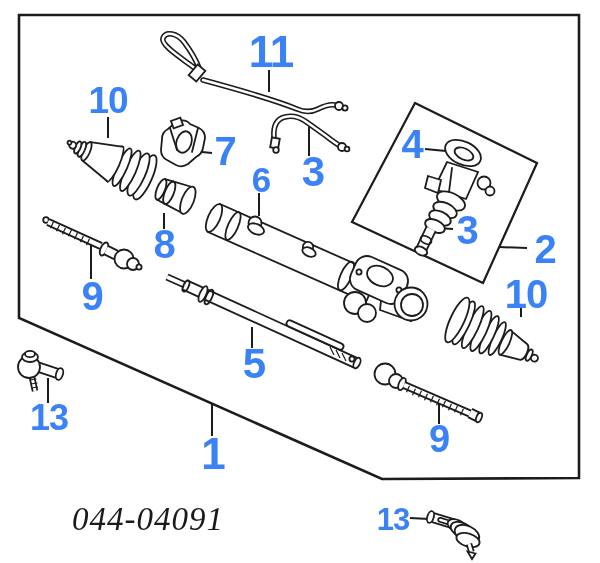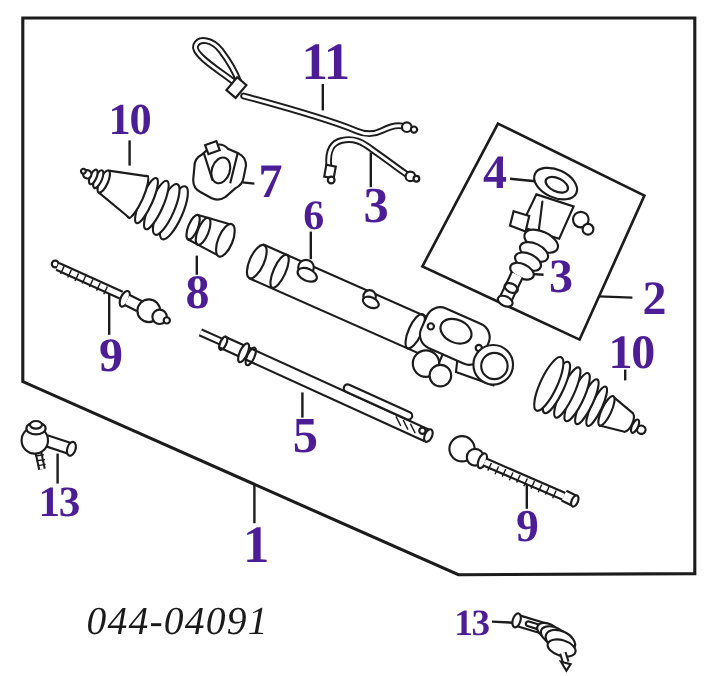--- a/index.html
+++ b/index.html
@@ -3,22 +3,22 @@
 <meta charset="utf-8">
 <style>
   html,body{margin:0;padding:0;background:#ffffff;}
   #stage{
     position:relative;width:600px;height:563px;background:#ffffff;
     font-family:"Liberation Sans",sans-serif;overflow:hidden;
   }
   #lineart{position:absolute;left:0;top:0;}
   .lbl{
     position:absolute;transform:translate(-50%,-50%);
-    font-weight:bold;color:#4c1d95;line-height:1;letter-spacing:-1px;
-    white-space:nowrap;user-select:none;font-family:Liberation Serif, serif;
+    font-weight:bold;color:#3b82f6;line-height:1;letter-spacing:-1px;
+    white-space:nowrap;user-select:none;
   }
   .code{
     position:absolute;transform:translate(-50%,-50%);
     font-family:"Liberation Serif",serif;font-style:italic;
     color:#1a1a1a;letter-spacing:1px;white-space:nowrap;
   }
   
   .ln{stroke:#1c1c1c;stroke-width:1.8;fill:none;stroke-linecap:round;}
   .wf{fill:#ffffff;stroke:#1c1c1c;stroke-width:1.8;}
   .wfn{fill:#ffffff;stroke:none;}

